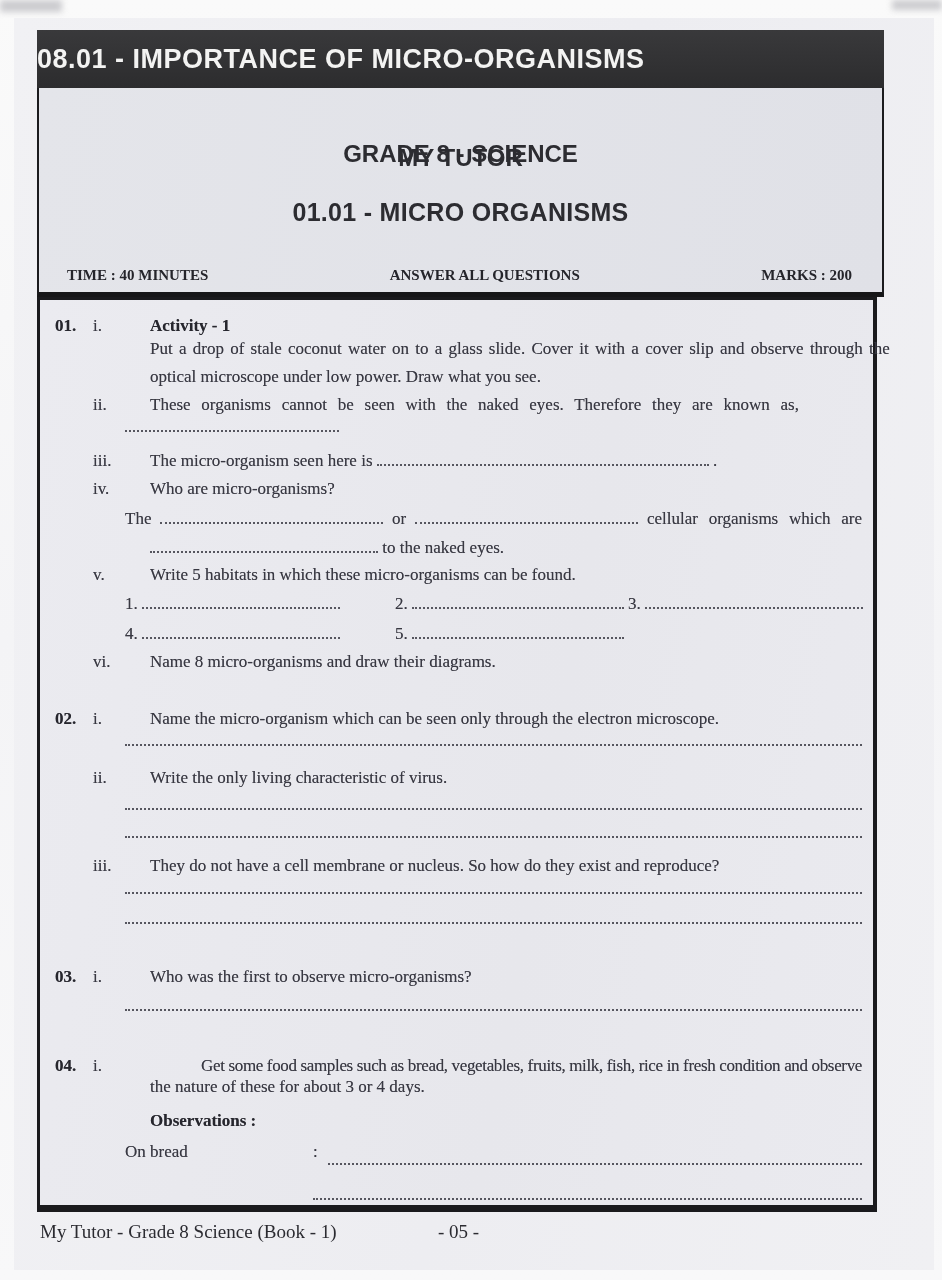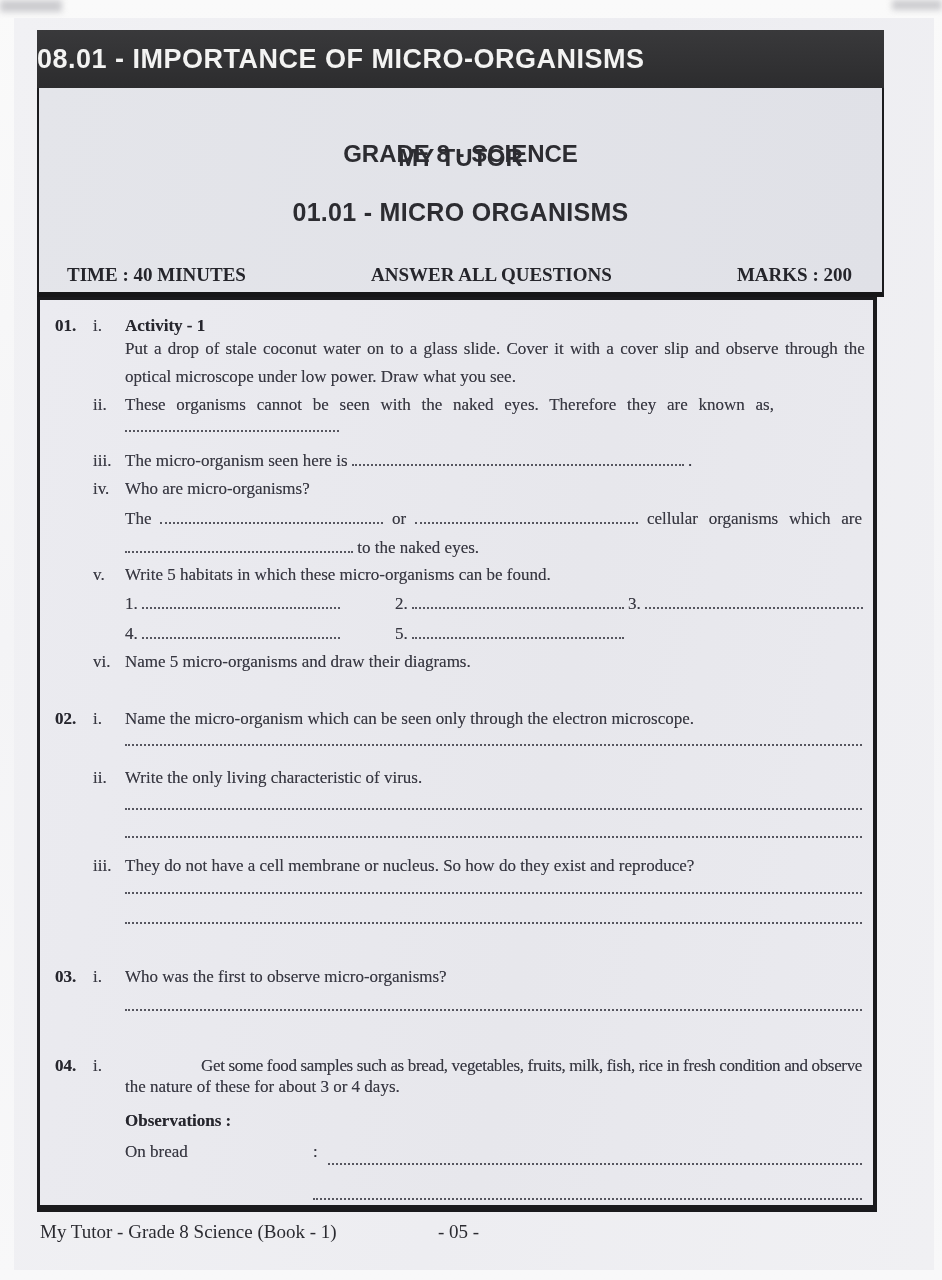--- a/index.html
+++ b/index.html
@@ -29,30 +29,30 @@
     border:2px solid #1b1b1e; border-top:none; border-bottom:5px solid #161618; }
   .hb-line { position:absolute; left:0; right:0; text-align:center;
     font-family:"Liberation Sans",sans-serif; font-weight:700; color:#2c2c31; }
   .hb-1 { top:16px; font-size:24px;margin-top:40px; }
   .hb-2 { top:52px; font-size:24px; }
   .hb-3 { top:110px; font-size:25px; letter-spacing:.3px; }
   .meta { position:absolute; left:0; right:0; top:172px; height:30px;
     display:flex; justify-content:space-between; align-items:center;
     padding:0 30px 0 28px; }
   .meta span { font-family:"Liberation Serif",serif; font-weight:700;
-    font-size:19px; color:#25252b; }
+    font-size:15px; color:#25252b; }
   
   .qbox { position:absolute; left:37px; top:297px; width:840px; height:915px;
     background:linear-gradient(100deg,#ebebf0,#e7e7ec 60%,#eaeaef);
     border:3px solid #1a1a1d; border-right-width:4px; border-bottom-width:7px; }
   .r { position:absolute; left:0; right:0; height:27px; white-space:nowrap;
     font-size:17px; color:#383842; text-shadow:0 0 .5px rgba(56,56,66,.55); }
   .n  { position:absolute; left:15px; }
   .m  { position:absolute; left:53px; }
-  .tx { display:block; margin-left:85px; margin-right:11px; }
+  .tx { display:block; margin-left:110px; margin-right:11px; }
   .b  { font-weight:700; color:#26262d; }
   .spread { word-spacing:6.5px; }
   .fill1 { word-spacing:2px; }
   .tight { letter-spacing:-.35px;text-align:right; }
   
   .dotline { position:absolute; height:14px; border-bottom:2px dotted #56565f; }
   .full { left:85px; right:11px; }
   .dots { display:inline-block; height:13px; border-bottom:2px dotted #56565f;
     vertical-align:baseline; }
   .fillrow { display:flex; align-items:baseline; gap:9px; margin-left:85px; margin-right:11px; }
@@ -157,21 +157,21 @@
         <span class="dots" style="width:218px"></span></span>
     </div>
     <div class="r" style="top:324px">
       <span class="blank" style="left:85px"><span>4.</span>
         <span class="dots" style="width:198px"></span></span>
       <span class="blank" style="left:355px"><span>5.</span>
         <span class="dots" style="width:212px"></span></span>
     </div>
     <div class="r" style="top:352px">
       <span class="m">vi.</span>
-      <span class="tx">Name 5 micro-organisms and draw their diagrams.</span>
+      <span class="tx">Name 8 micro-organisms and draw their diagrams.</span>
     </div>
 
     <div class="r" style="top:409px">
       <span class="n b">02.</span>
       <span class="m">i.</span>
       <span class="tx">Name the micro-organism which can be seen only through the electron microscope.</span>
     </div>
     <div class="dotline full" style="top:432px"></div>
     <div class="r" style="top:468px">
       <span class="m">ii.</span>

